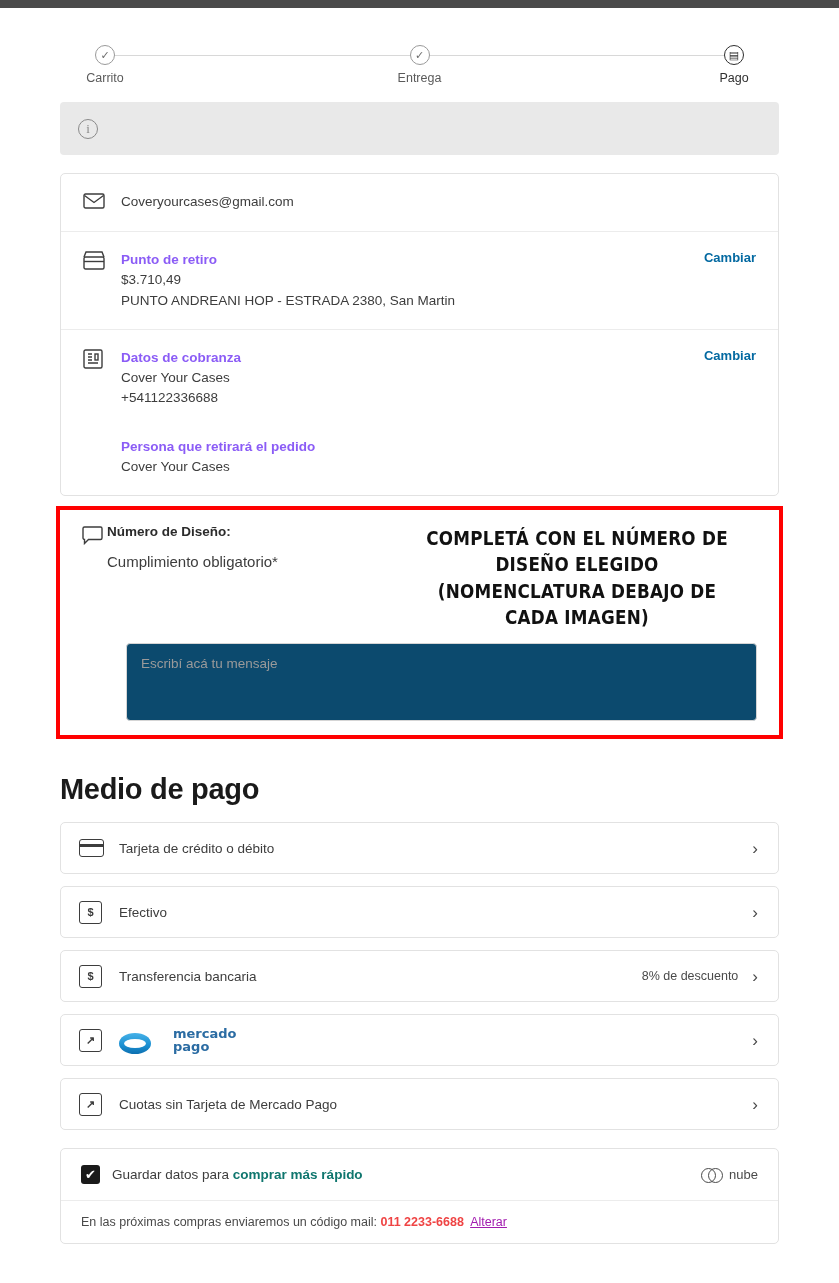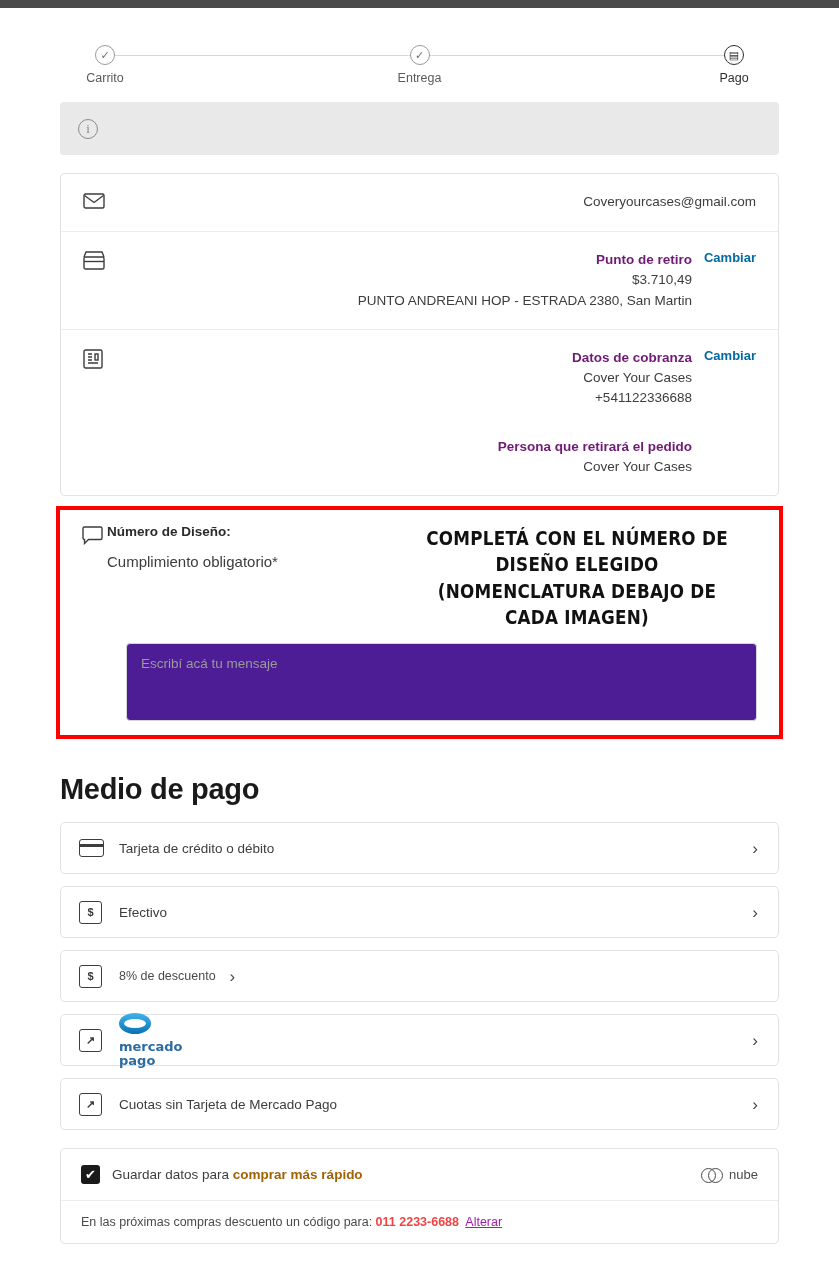--- a/index.html
+++ b/index.html
@@ -108,32 +108,32 @@
     padding: 18px 22px;
     position: relative;
   }
   .row + .row { border-top: 1px solid #ececec; }
   .row .ico {
     flex: 0 0 auto;
     width: 38px;
     padding-top: 1px;
     color: #3d3d3d;
   }
-  .row .body { flex: 1 1 auto; min-width: 0; text-align: right; }
+  .row .body { flex: 1 1 auto; min-width: 0; }
   .row .change {
     flex: 0 0 auto;
     font-size: 13px;
     font-weight: bold;
     color: #0369a1;
     padding-left: 12px;
     cursor: pointer;
     white-space: nowrap;
   }
   .ln { font-size: 13.5px; line-height: 1.5; color: #3d3d3d; }
-  .ln.b { font-weight: bold; color: #701a75; }
+  .ln.b { font-weight: bold; color: #8b5cf6; }
   .ln.sp { margin-top: 28px; }
 
   
   .design-wrap {
     margin: 10px 56px 16px 56px;
     border: 4px solid #ff0000;
     padding: 8px 6px 10px 6px;
     background: #fff;
   }
   .design-inner {
@@ -160,21 +160,21 @@
   }
   .msg-box {
     margin: 12px 16px 0 60px;
     border: 1px solid #d5d5d5;
     border-radius: 4px;
     height: 78px;
     padding: 12px 14px;
     font-size: 13.5px;
     color: #9a9a9a;
     position: relative;
-    background: #4c1d95;
+    background: #0c4a6e;
     width: calc(100% - 76px);
     resize: none;
     font-family: "Liberation Sans", sans-serif;
   }
   .msg-box::placeholder { color: #9a9a9a; }
 
   
   h2.section-title {
     margin: 34px 60px 16px 60px;
     font-size: 29px;
@@ -229,21 +229,21 @@
     border: 1.4px solid #3d3d3d;
     border-radius: 3px;
     position: relative;
   }
   .cardicon::after {
     content: "";
     position: absolute; left: 0; right: 0; top: 4px;
     height: 3px; background: #3d3d3d;
   }
   .mp-logo {
-    display: flex; align-items: flex-start; gap: 6px; flex-direction: column;
+    display: flex; align-items: flex-end; gap: 22px;
   }
   .mp-oval {
     width: 32px; height: 21px; border-radius: 50%;
     background: linear-gradient(180deg,#45b1e8 0%, #1b8fd1 60%, #0d6fb0 100%);
     position: relative;
   }
   .mp-oval::after {
     content:"";
     position:absolute; left:5px; top:6px; width:22px; height:9px;
     background:#fff; border-radius:50%;
@@ -268,21 +268,21 @@
     width: 19px; height: 19px;
     background: #1a1a1a;
     border-radius: 3px;
     color: #fff;
     font-size: 13px;
     display: flex; align-items: center; justify-content: center;
     margin-right: 12px;
     flex: 0 0 auto;
   }
   .save-label { font-size: 13.5px; color: #3d3d3d; flex: 1 1 auto; }
-  .save-label b { color: #a16207; }
+  .save-label b { color: #0f766e; }
   .nube {
     display: flex; align-items: center; gap: 6px;
     font-size: 13px; color: #4a4a4a;
   }
   .nube-mark {
     width: 22px; height: 13px; position: relative;
   }
   .nube-mark::before, .nube-mark::after {
     content:""; position:absolute; top:0;
     width:13px; height:13px; border:1.6px solid #4a4a4a; border-radius:50%;
@@ -410,20 +410,21 @@
         <span class="sqicon">$</span>
       </div>
     <div class="plabel">Efectivo</div>
     <div class="chev">›</div>
   </div>
 
   <div class="pay-item">
     <div class="pico">
         <span class="sqicon">$</span>
       </div>
+    <div class="plabel">Transferencia bancaria</div>
     <div class="pnote">8% de descuento</div>
     <div class="chev">›</div>
   </div>
 
   <div class="pay-item">
     <div class="pico">
         <span class="sqicon">↗</span>
       </div>
     <div class="plabel">
       <span class="mp-logo">
@@ -450,18 +451,18 @@
       <div class="chk">✔</div>
       <div class="save-label">
         <span>Guardar datos para </span><b>comprar más rápido</b>
       </div>
       <div class="nube">
         <span class="nube-mark"></span>
         <span>nube</span>
       </div>
     </div>
     <div class="save-bottom">
-      <span>En las próximas compras descuento un código para: </span><b>011 2233-6688</b>&nbsp;
+      <span>En las próximas compras enviaremos un código mail: </span><b>011 2233-6688</b>&nbsp;
       <span class="lnk">Alterar</span>
     </div>
   </div>
 
 </div>
 
 </body></html>

